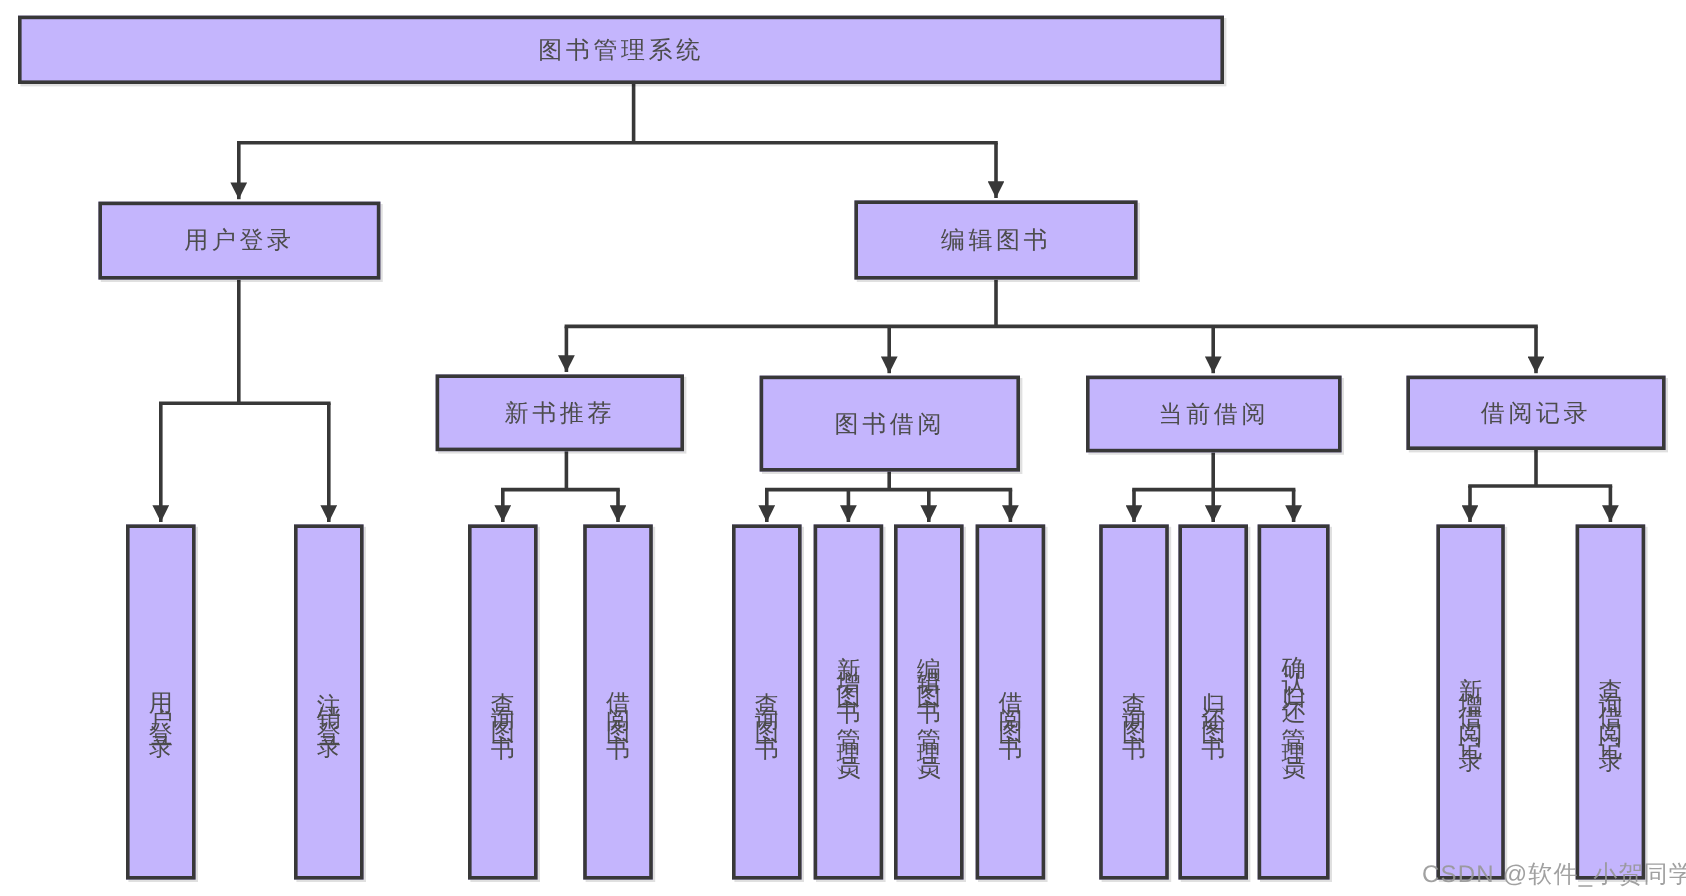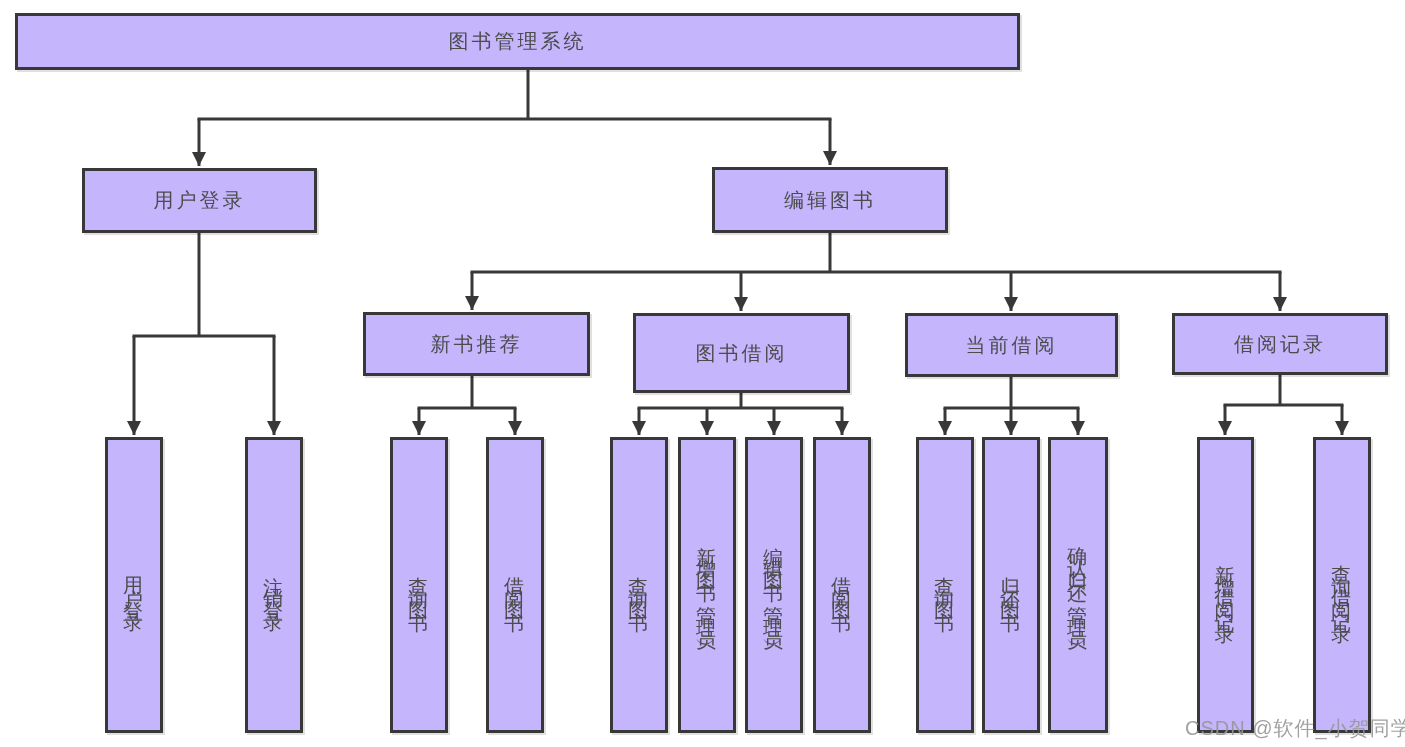--- a/index.html
+++ b/index.html
@@ -89,21 +89,21 @@
       <line x1="1225" y1="405" x2="1225" y2="435" marker-end="url(#arr)"></line>
       <line x1="1342" y1="405" x2="1342" y2="435" marker-end="url(#arr)"></line>
     </g>
   </svg>
 
   <div class="node h" style="left:15px;top:13px;width:1005px;height:57px">图书管理系统</div>
 
   <div class="node h" style="left:82px;top:168px;width:235px;height:65px">用户登录</div>
   <div class="node h" style="left:712px;top:167px;width:236px;height:66px">编辑图书</div>
 
-  <div class="node h" style="left:363px;top:312px;width:227px;height:64px">新书推荐</div>
+  <div class="node h" style="left:363px;top:312px;width:207px;height:64px">新书推荐</div>
   <div class="node h" style="left:633px;top:313px;width:217px;height:80px">图书借阅</div>
   <div class="node h" style="left:905px;top:313px;width:213px;height:64px">当前借阅</div>
   <div class="node h" style="left:1172px;top:313px;width:216px;height:62px">借阅记录</div>
 
   <div class="node v" style="left:105px;top:437px;width:58px;height:296px">用户登录</div>
   <div class="node v" style="left:245px;top:437px;width:58px;height:296px">注销登录</div>
 
   <div class="node v" style="left:390px;top:437px;width:58px;height:296px">查询图书</div>
   <div class="node v" style="left:486px;top:437px;width:58px;height:296px">借阅图书</div>
 

